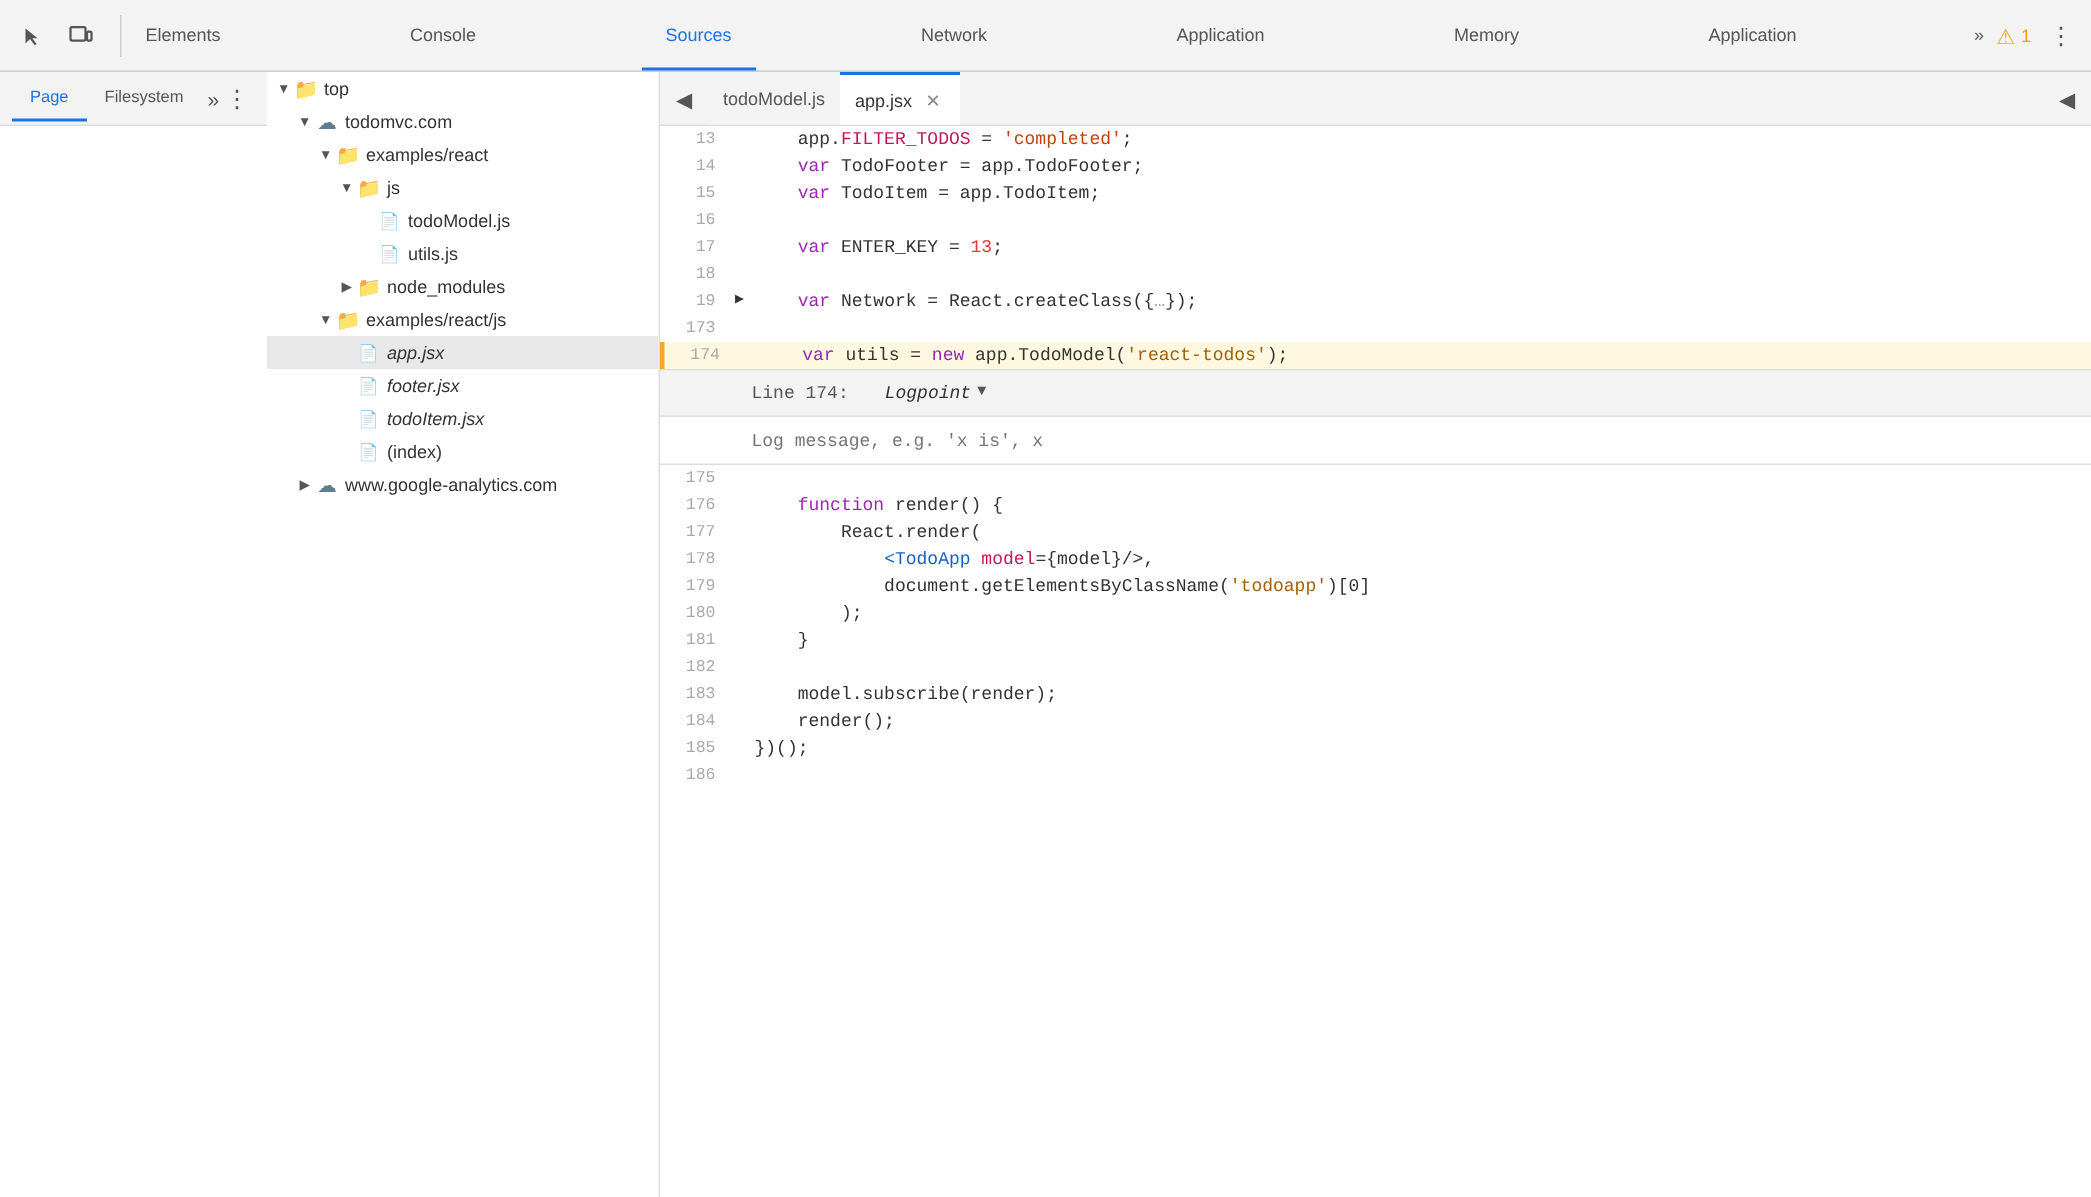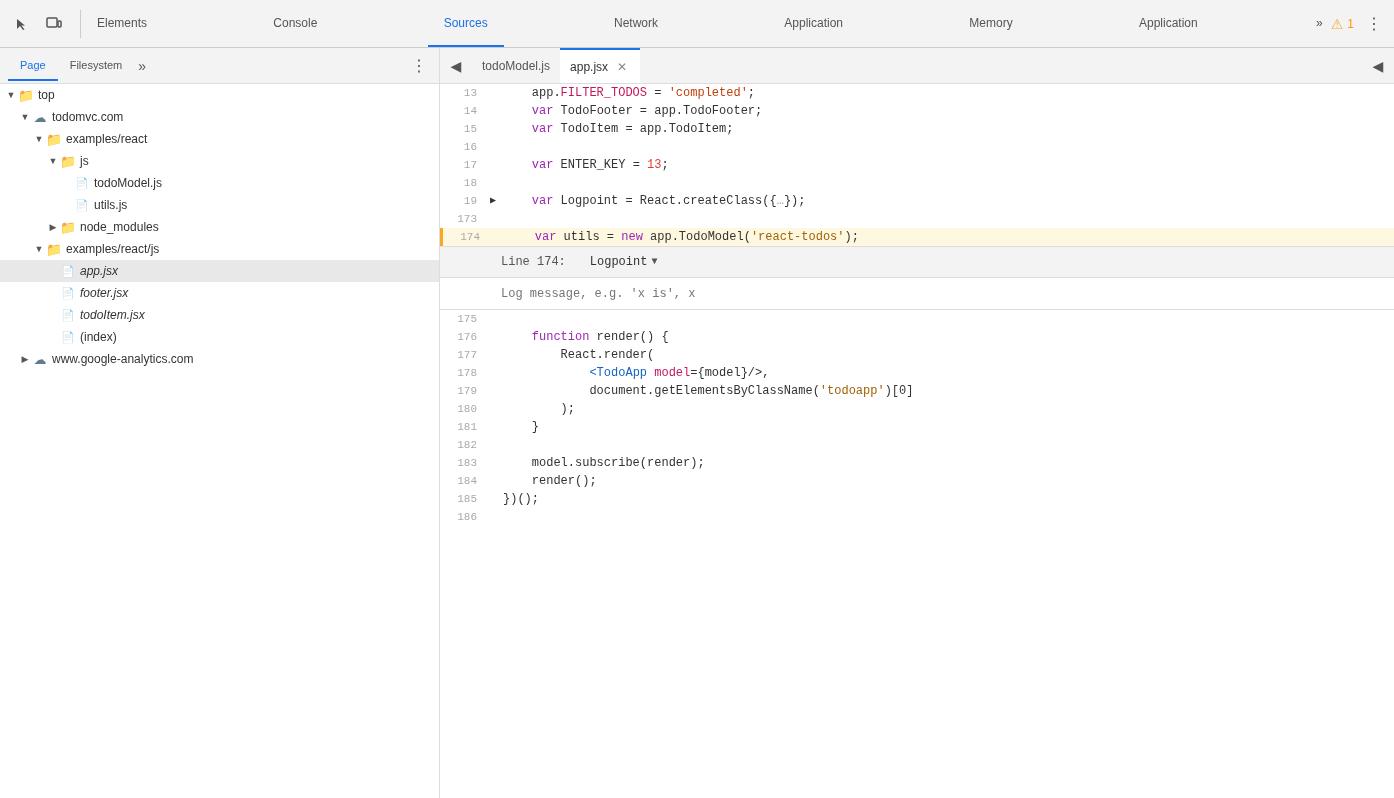--- a/index.html
+++ b/index.html
@@ -87,21 +87,21 @@
       display: flex;
       height: calc(798px - 48px);
     }
 
     
     .sidebar {
       width: 440px;
       background: #fff;
       border-right: 1px solid #ddd;
       display: flex;
-      flex-direction: column;
+      flex-direction: row;
       overflow: hidden;
     }
     .sidebar-tabs {
       display: flex;
       align-items: center;
       border-bottom: 1px solid #ddd;
       background: #f3f3f3;
       padding: 0 8px;
       height: 36px;
     }
@@ -290,20 +290,21 @@
     .logpoint-type {
       font-size: 12px;
       color: #333;
       font-weight: 500;
     }
     .logpoint-dropdown {
       display: flex;
       align-items: center;
       cursor: pointer;
       gap: 4px;
+      font-style: italic;
     }
     .logpoint-input-row {
       background: #fff;
       border-bottom: 1px solid #ddd;
       padding: 6px 12px;
       height: 32px;
       display: flex;
       align-items: center;
     }
     .logpoint-input {
@@ -517,21 +518,21 @@
 
       <div class="code-line">
         <span class="line-num">18</span>
         <span class="line-arrow"></span>
         <span class="line-content"></span>
       </div>
 
       <div class="code-line">
         <span class="line-num">19</span>
         <span class="line-arrow" style="color:#333;">▶</span>
-        <span class="line-content"><span class="plain">    </span><span class="kw">var</span><span class="plain"> Logpoint = React.createClass({</span><span class="cm">…</span><span class="plain">});</span></span>
+        <span class="line-content"><span class="plain">    </span><span class="kw">var</span><span class="plain"> Network = React.createClass({</span><span class="cm">…</span><span class="plain">});</span></span>
       </div>
 
       <div class="code-line">
         <span class="line-num">173</span>
         <span class="line-arrow"></span>
         <span class="line-content"></span>
       </div>
 
       <div class="code-line" style="background: #fff8e1; border-left: 3px solid #f9a825;">
         <span class="line-num" style="width:42px;">174</span>

